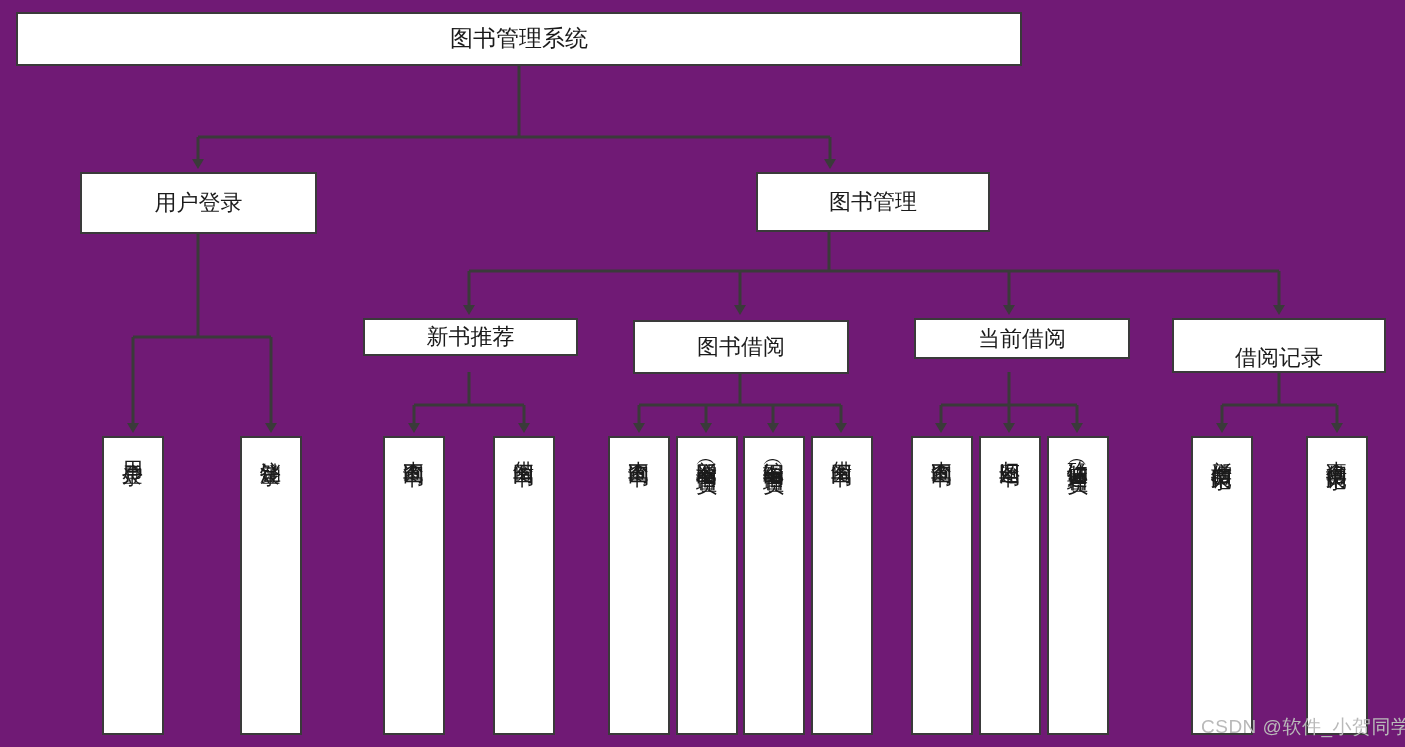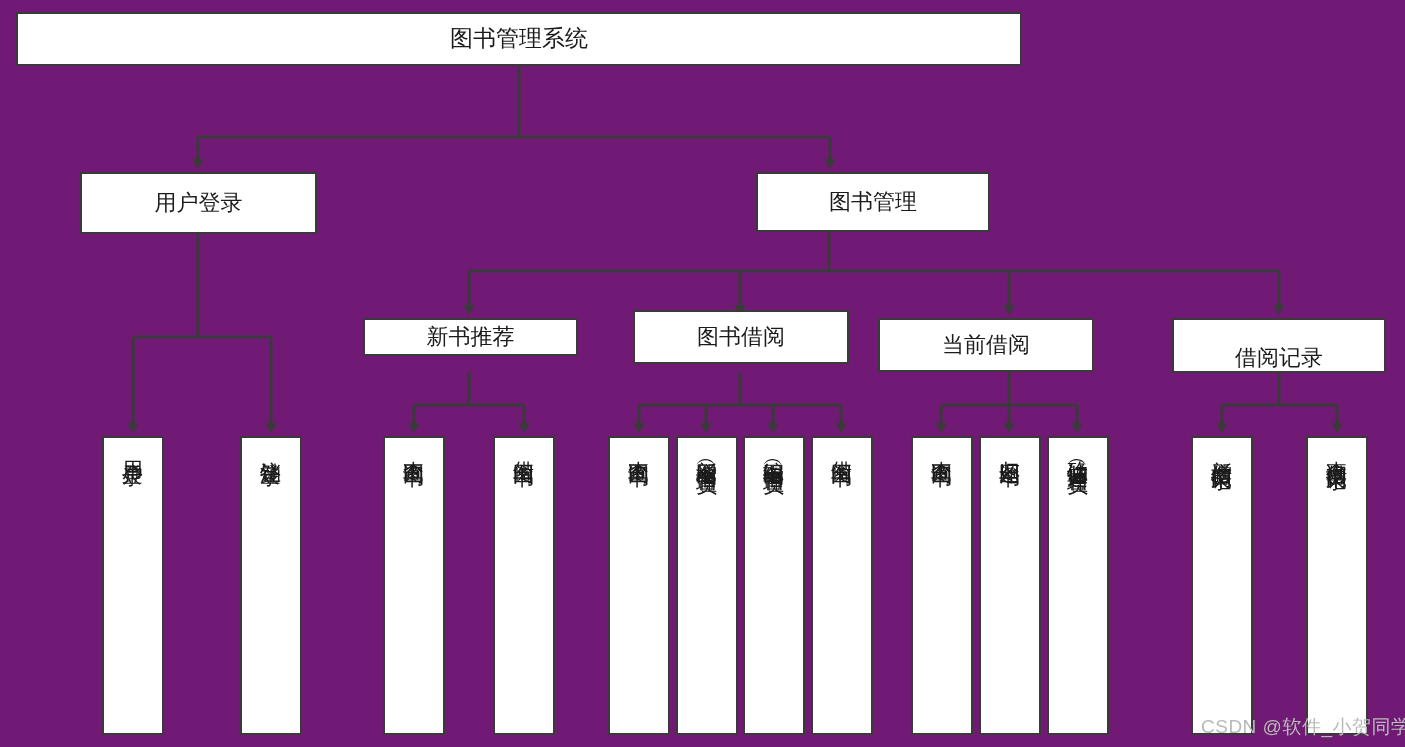--- a/index.html
+++ b/index.html
@@ -129,24 +129,24 @@
   <div class="node h" style="left:80px; top:172px; width:237px; height:62px;">
     <span class="lbl">用户登录</span>
   </div>
   <div class="node h" style="left:712px; top:172px; width:234px; height:60px;margin-left:44px;">
     <span class="lbl">图书管理</span>
   </div>
 
   <div class="node h" style="left:363px; top:318px; width:215px; height:38px;">
     <span class="lbl">新书推荐</span>
   </div>
-  <div class="node h" style="left:633px; top:310px; width:216px; height:54px;">
+  <div class="node h" style="left:633px; top:320px; width:216px; height:54px;">
     <span class="lbl">图书借阅</span>
   </div>
-  <div class="node h" style="left:878px; top:318px; width:216px; height:54px;">
+  <div class="node h" style="left:914px; top:318px; width:216px; height:41px;">
     <span class="lbl">当前借阅</span>
   </div>
   <div class="node h" style="left:1172px; top:318px; width:214px; height:55px;align-items:flex-end;">
     <span class="lbl">借阅记录</span>
   </div>
 
   <div class="node v" style="left:102px; top:436px; width:62px; height:299px;">
     <span class="lbl">用户登录</span>
   </div>
   <div class="node v" style="left:240px; top:436px; width:62px; height:299px;">

